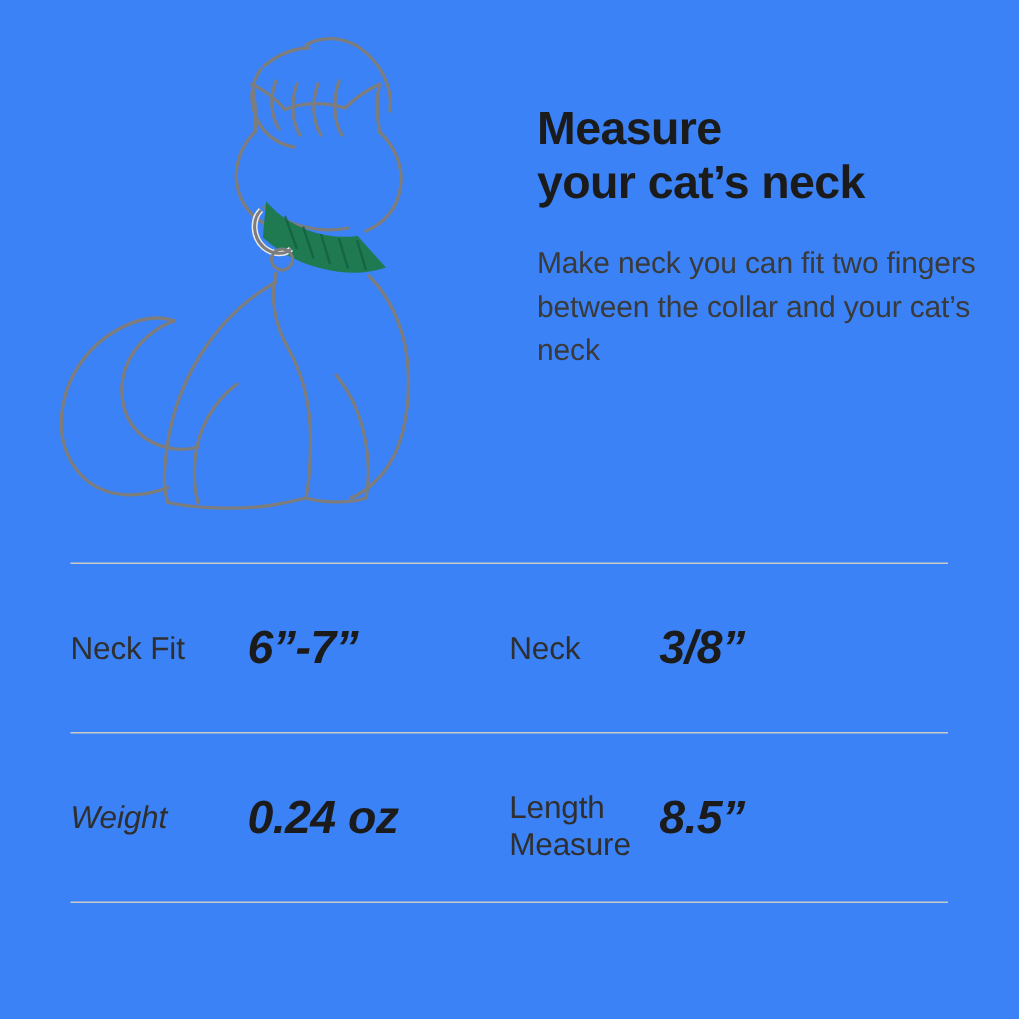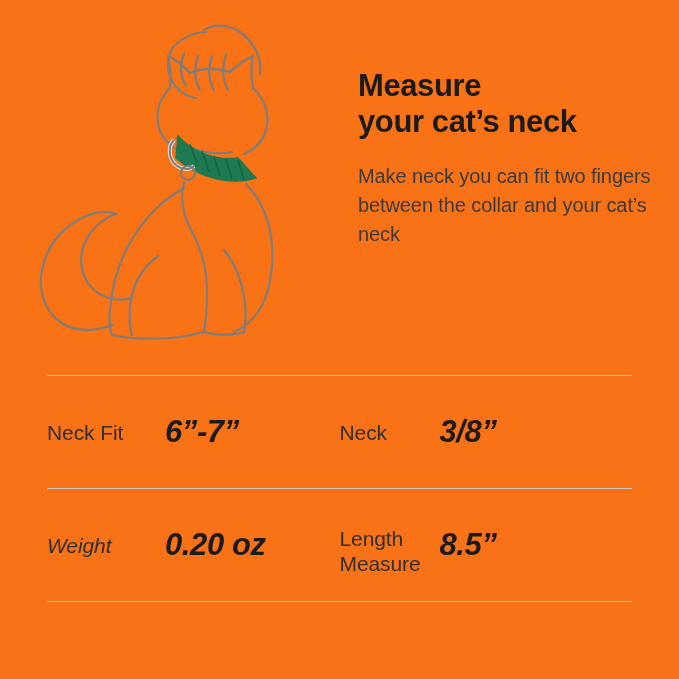--- a/index.html
+++ b/index.html
@@ -11,21 +11,21 @@
     height: 679px;
     background: #f4f4f4;
     font-family: "Liberation Sans", sans-serif;
     color: #231f20;
     overflow: hidden;
   }
   .page {
     position: relative;
     width: 679px;
     height: 679px;
-    background: #f97316;
+    background: #3b82f6;
     box-sizing: border-box;
   }
 
   
   .top {
     position: absolute;
     left: 0;
     top: 0;
     width: 679px;
     height: 372px;
@@ -193,21 +193,21 @@
         <div class="spec-label lab-width">Neck</div>
         <div class="spec-value">3/8”</div>
       </div>
     </div>
 
     <div class="rule"></div>
 
     <div class="spec-row">
       <div class="cell left">
         <div class="spec-label lab-weight">Weight</div>
-        <div class="spec-value">0.20 oz</div>
+        <div class="spec-value">0.24 oz</div>
       </div>
       <div class="cell right">
         <div class="spec-label lab-length">
           <div>Length</div>
           <div>Measure</div>
         </div>
         <div class="spec-value">8.5”</div>
       </div>
     </div>
 

